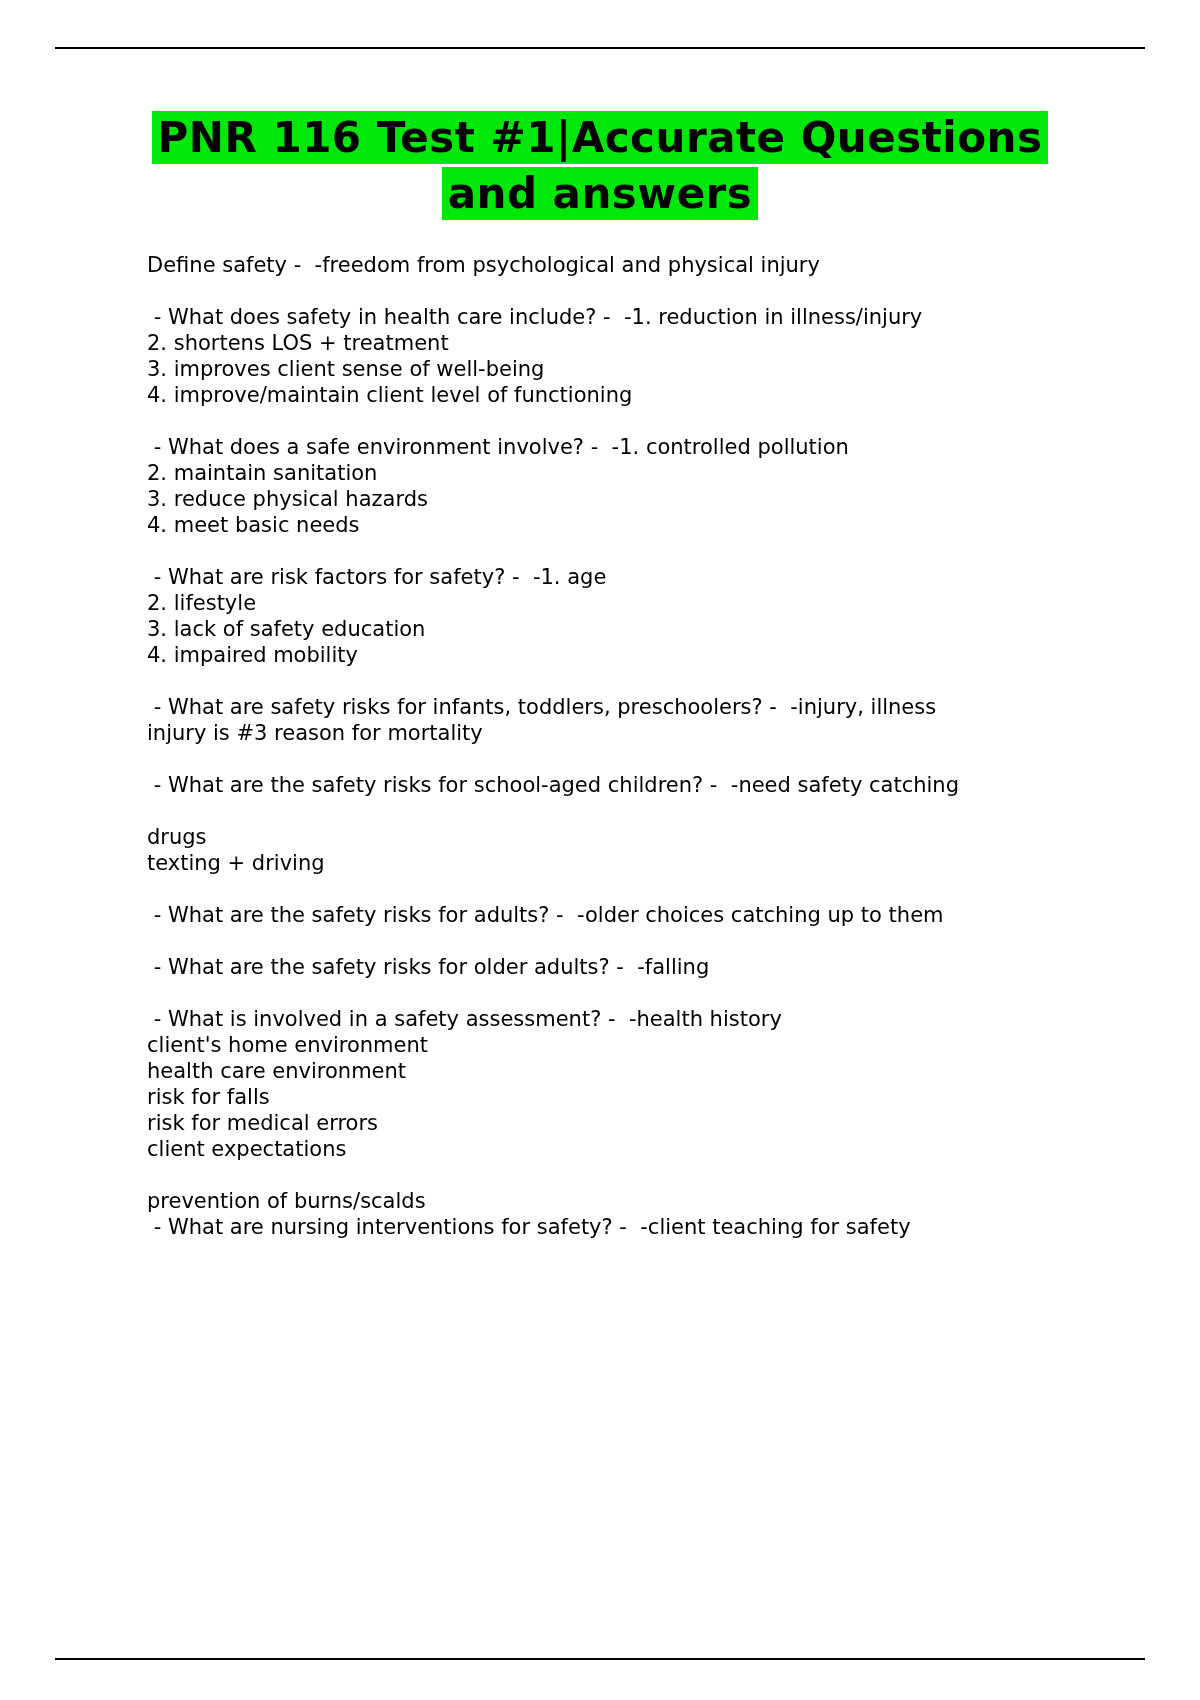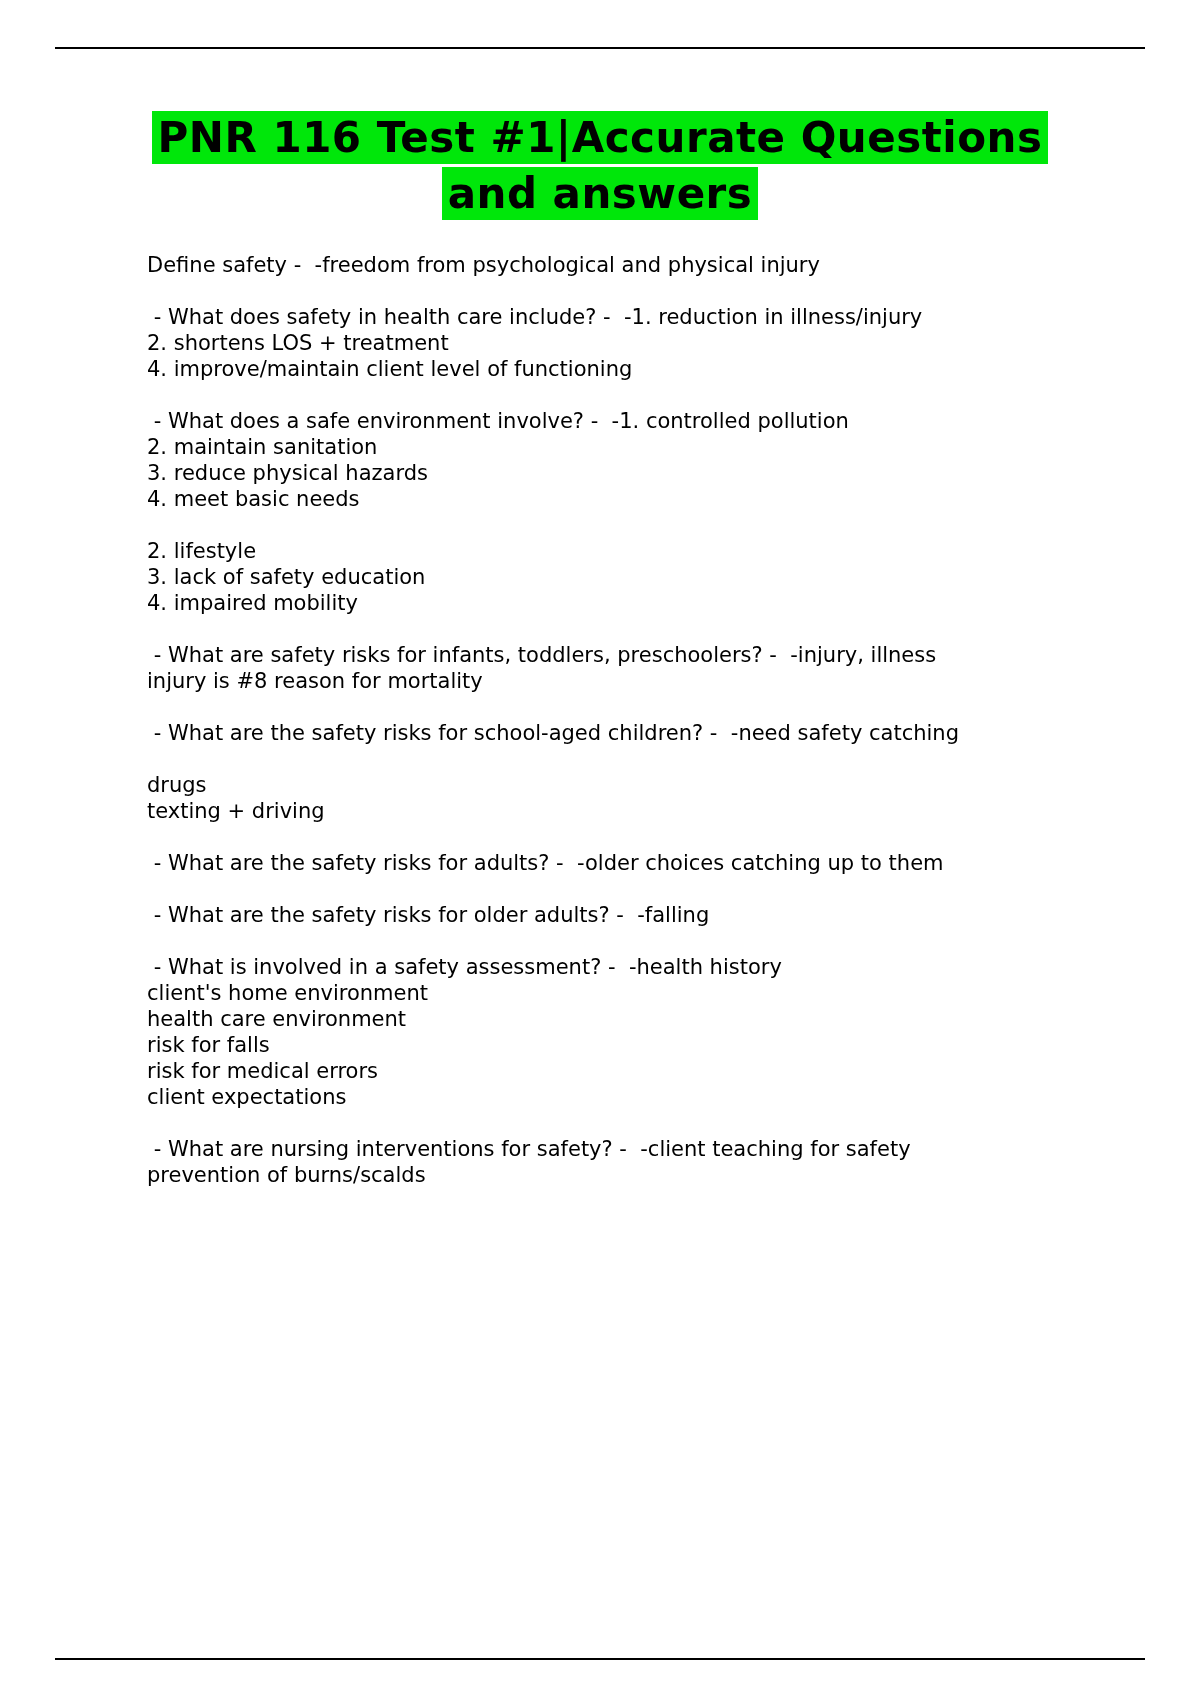--- a/index.html
+++ b/index.html
@@ -72,36 +72,38 @@
 
   <h1 class="title"><span class="hl" style="background-color: rgb(0, 231, 10);">PNR 116 Test #1|Accurate Questions</span><br><span class="hl" style="background-color: rgb(0, 231, 10);">and answers</span></h1>
 
   <div class="doc-body" id="doc-body">
       <div class="qa-block">
         <div class="text-line">Define safety -  -freedom from psychological and physical injury</div>
       </div>
       <div class="qa-block">
         <div class="text-line"> - What does safety in health care include? -  -1. reduction in illness/injury</div>
         <div class="text-line">2. shortens LOS + treatment</div>
+        <div class="text-line">3. improves client sense of well-being</div>
         <div class="text-line">4. improve/maintain client level of functioning</div>
       </div>
       <div class="qa-block">
         <div class="text-line"> - What does a safe environment involve? -  -1. controlled pollution</div>
         <div class="text-line">2. maintain sanitation</div>
         <div class="text-line">3. reduce physical hazards</div>
         <div class="text-line">4. meet basic needs</div>
       </div>
       <div class="qa-block">
+        <div class="text-line"> - What are risk factors for safety? -  -1. age</div>
         <div class="text-line">2. lifestyle</div>
         <div class="text-line">3. lack of safety education</div>
         <div class="text-line">4. impaired mobility</div>
       </div>
       <div class="qa-block">
         <div class="text-line"> - What are safety risks for infants, toddlers, preschoolers? -  -injury, illness</div>
-        <div class="text-line">injury is #8 reason for mortality</div>
+        <div class="text-line">injury is #3 reason for mortality</div>
       </div>
       <div class="qa-block">
         <div class="text-line"> - What are the safety risks for school-aged children? -  -need safety catching</div>
       </div>
       <div class="qa-block">
         <div class="text-line">drugs</div>
         <div class="text-line">texting + driving</div>
       </div>
       <div class="qa-block">
         <div class="text-line"> - What are the safety risks for adults? -  -older choices catching up to them</div>
@@ -111,20 +113,20 @@
       </div>
       <div class="qa-block">
         <div class="text-line"> - What is involved in a safety assessment? -  -health history</div>
         <div class="text-line">client's home environment</div>
         <div class="text-line">health care environment</div>
         <div class="text-line">risk for falls</div>
         <div class="text-line">risk for medical errors</div>
         <div class="text-line">client expectations</div>
       </div>
       <div class="qa-block">
+        <div class="text-line">prevention of burns/scalds</div>
         <div class="text-line"> - What are nursing interventions for safety? -  -client teaching for safety</div>
-        <div class="text-line">prevention of burns/scalds</div>
       </div>
     </div>
 
   <hr class="rule bottom">
 
 </div>
 
 </body></html>

